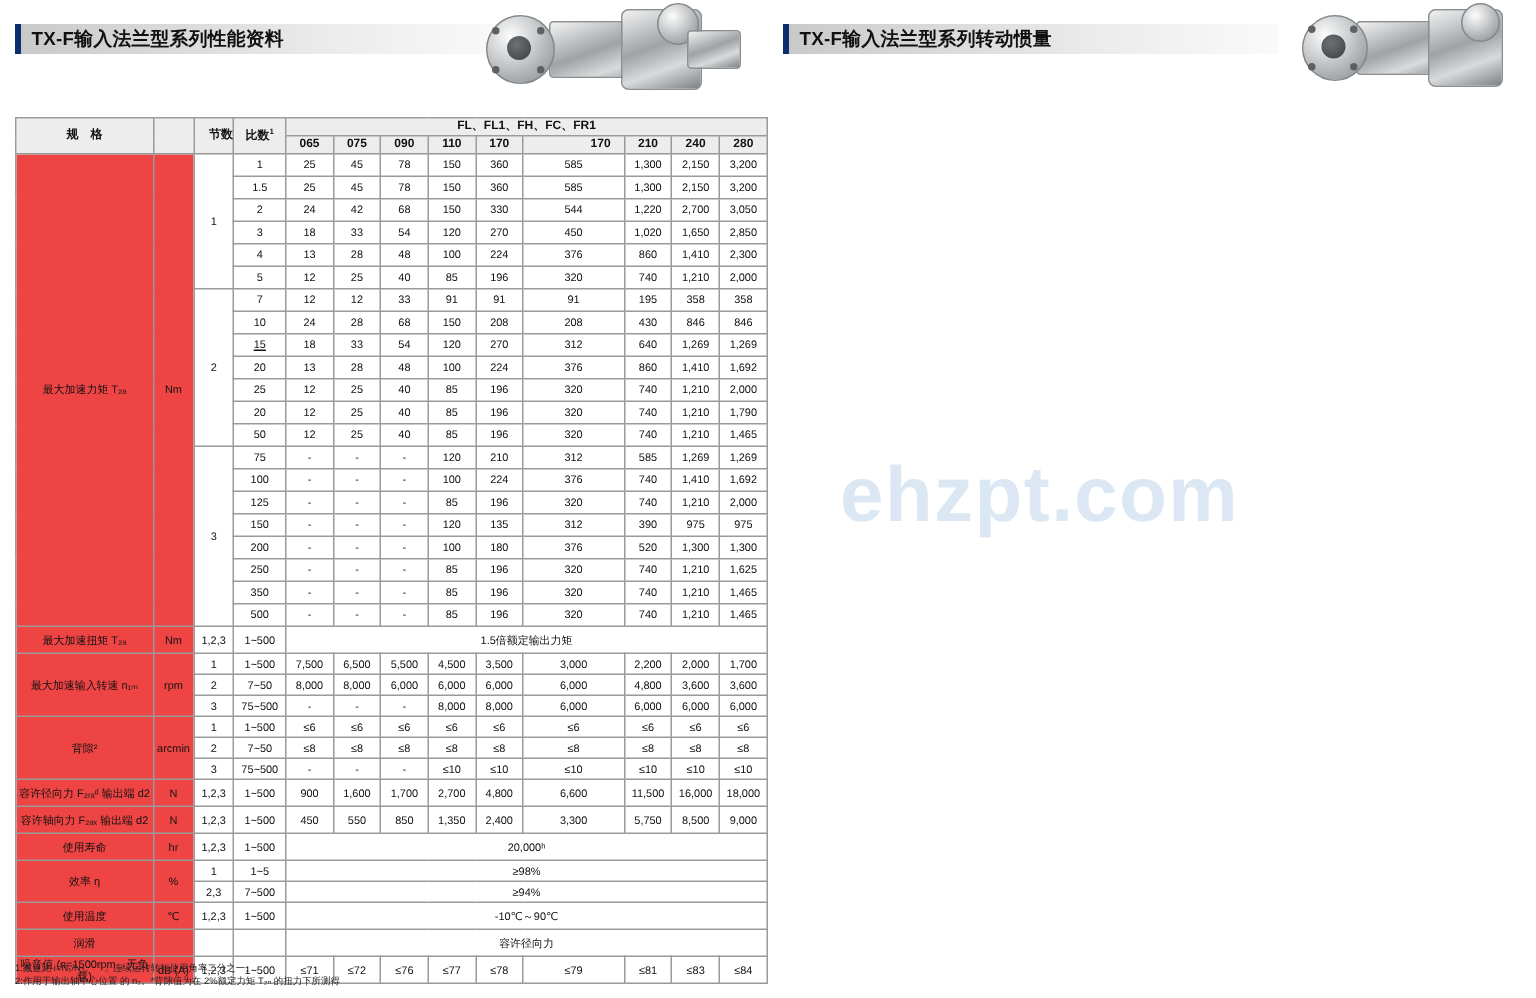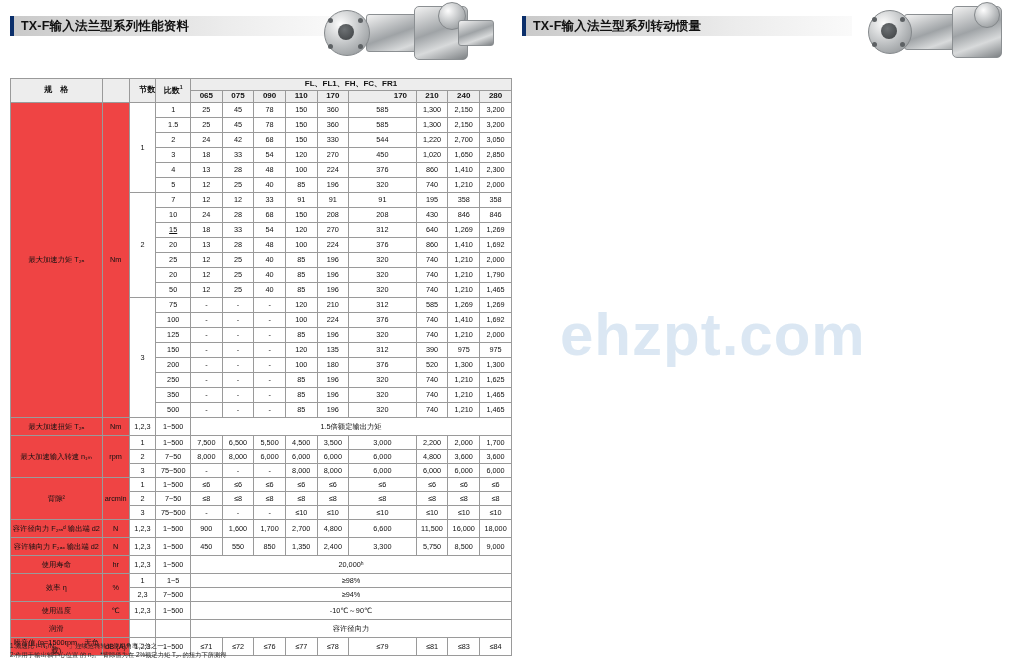--- a/index.html
+++ b/index.html
@@ -31,21 +31,21 @@
   .gbolt{position:absolute;border-radius:50%;background:#5d6164;}
 
   
   table{border-collapse:collapse;font-size:7.3px;}
   td,th{border:.5px solid #9a9a9a;text-align:center;vertical-align:middle;padding:0;line-height:1.05;font-weight:normal;}
   .hdr{background:#ededed;font-weight:bold;font-size:8px;}
   .lbl{background:#ef4444;}
   .leftT{position:absolute;left:10px;top:78px;}
   .notes{position:absolute;left:10px;top:641px;font-size:6.3px;color:#222;line-height:1.45;}
   .sup{font-size:5.2px;vertical-align:super;}
-  .wm{position:absolute;left:560px;top:300px;font-size:60px;color:#cfe0ef;opacity:.75;font-weight:bold;letter-spacing:1px;pointer-events:none;}
+  .wm{position:absolute;left:560px;top:300px;font-size:52px;color:#cfe0ef;opacity:.75;font-weight:bold;letter-spacing:1px;pointer-events:none;}
 </style>
 </head>
 <body>
 
 <div class="page">
 
   <div class="col colL">
     <div class="titlewrap">
       <div class="titlebar">
         <span class="accent"></span>

